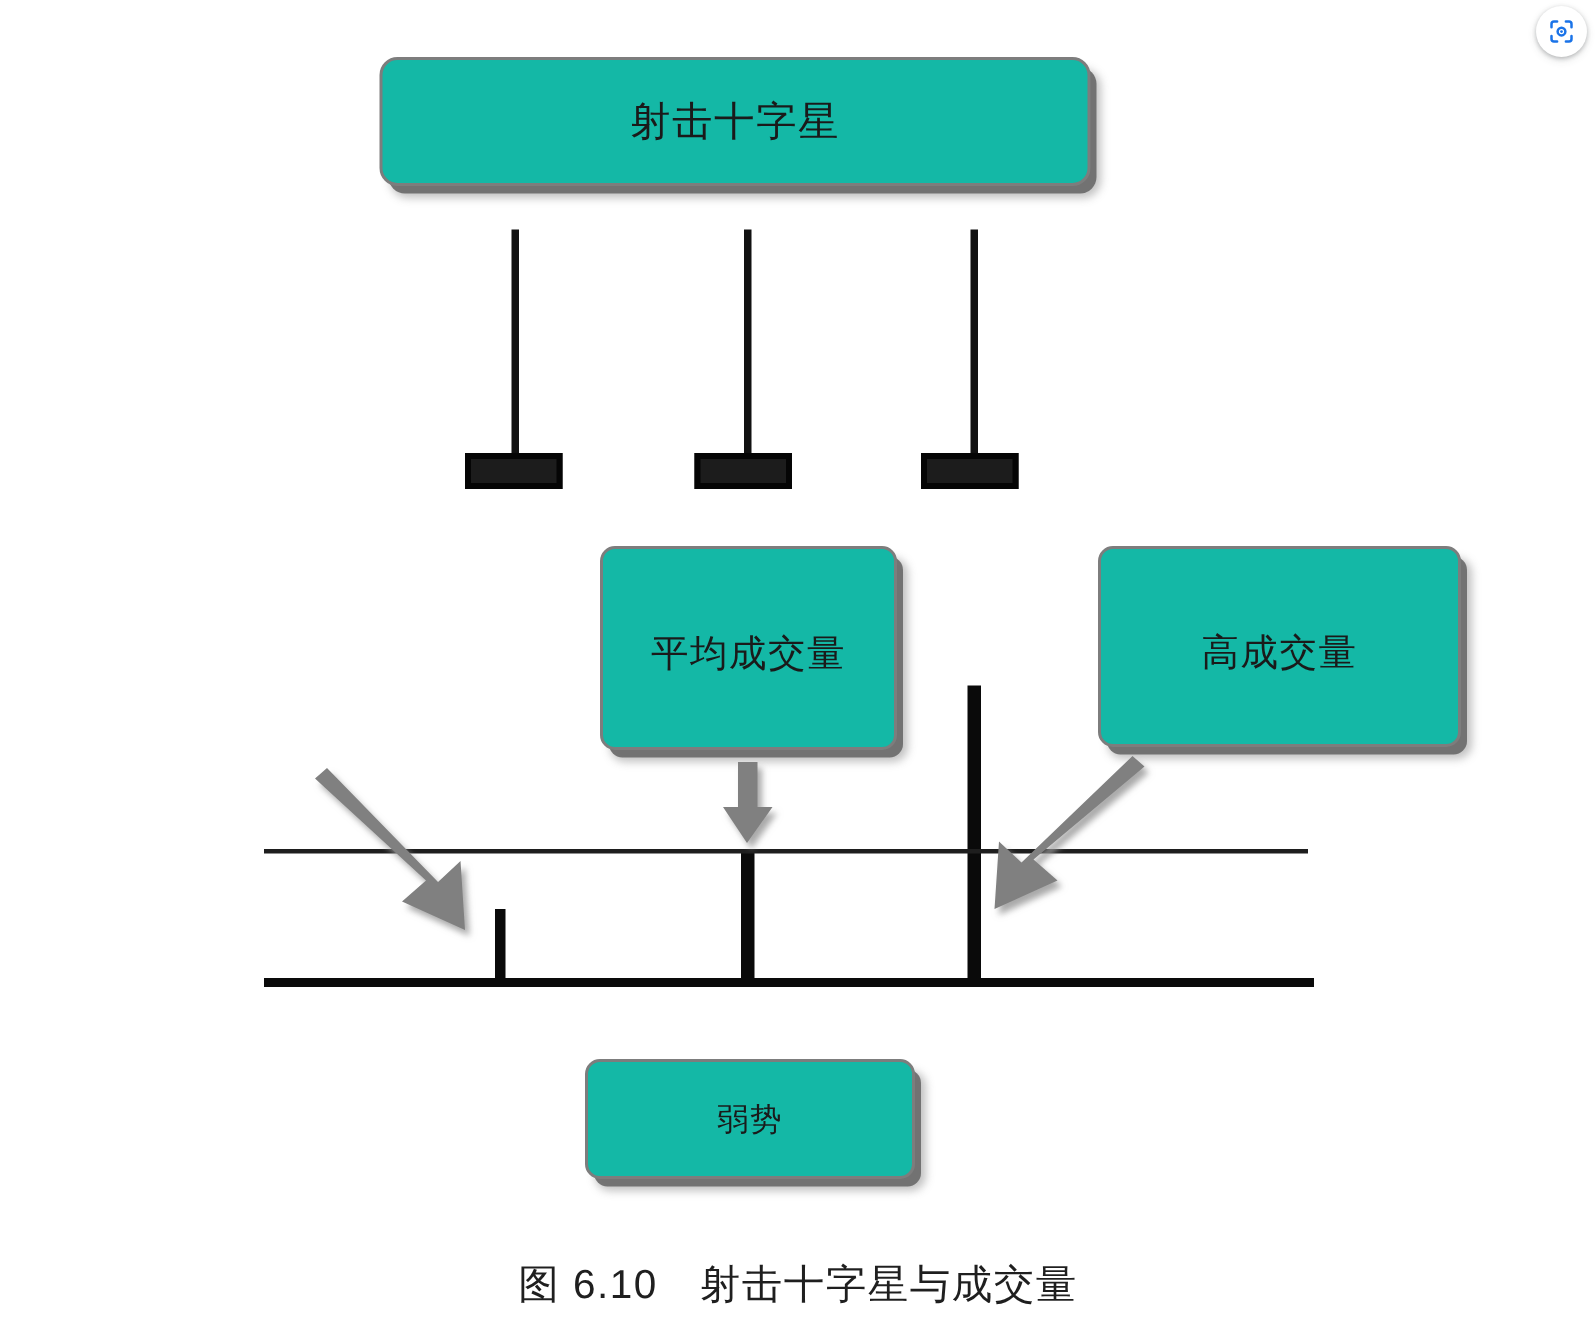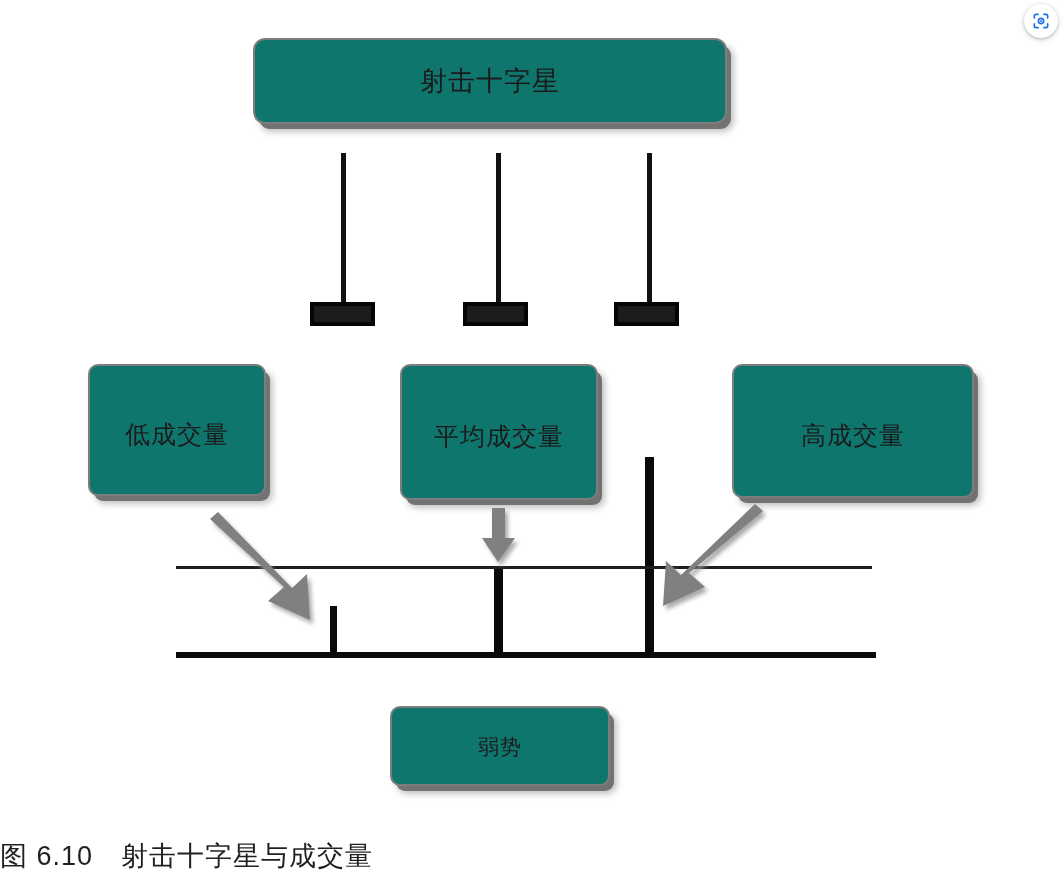--- a/index.html
+++ b/index.html
@@ -18,21 +18,21 @@
 
   #figure-root {
     position: absolute;
     inset: 0;
   }
 
   
   .label-box {
     position: absolute;
     box-sizing: border-box;
-    background: #0f766e;
+    background: #14b8a6;
     border: 2px solid #7d7d7d;
     border-radius: 10px;
     box-shadow: 5px 6px 0 -1px rgba(110,110,110,0.95),
                 7px 8px 6px rgba(120,120,120,0.45);
     display: flex;
     align-items: center;
     justify-content: center;
     text-align: center;
   }
   .label-box .box-text {
@@ -68,21 +68,21 @@
     border-radius: 10px;
   }
   #bottom-box .box-text { font-size: 21px; transform: translateY(1px); }
 
   
   #caption {
     position: absolute;
     left: 0;
     right: 0;
     top: 838px;
-    text-align: left;
+    text-align: center;
     font-size: 27px;
     letter-spacing: 1px;
     color: #1f1f1f;
   }
 
   
   .candle { position: absolute; }
   .candle-shadow {
     position: absolute;
     width: 5px;
@@ -167,23 +167,20 @@
   </div>
   <div class="candle">
     <div class="candle-shadow" style="left:496px; top:153px; height:152px;"></div>
     <div class="candle-body" style="left:463px; top:302px; width:65px; height:24px;"></div>
   </div>
   <div class="candle">
     <div class="candle-shadow" style="left:647px; top:153px; height:152px;"></div>
     <div class="candle-body" style="left:614px; top:302px; width:65px; height:24px;"></div>
   </div>
 
-  <div class="label-box" id="box-low">
-    <span class="box-text">低成交量</span>
-  </div>
   <div class="label-box" id="box-avg">
     <span class="box-text">平均成交量</span>
   </div>
   <div class="label-box" id="box-high">
     <span class="box-text">高成交量</span>
   </div>
 
   <div class="vol-bar" style="left:330px; top:606px; width:7px; height:50px;"></div>
   <div class="vol-bar" style="left:494px; top:566px; width:9px; height:90px;"></div>
   <div class="vol-bar" style="left:645px; top:457px; width:9px; height:199px;"></div>

